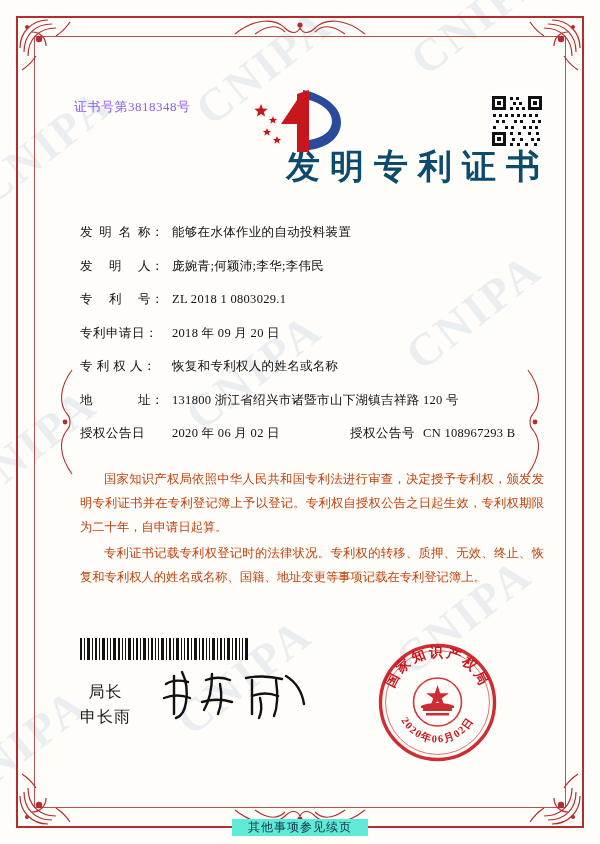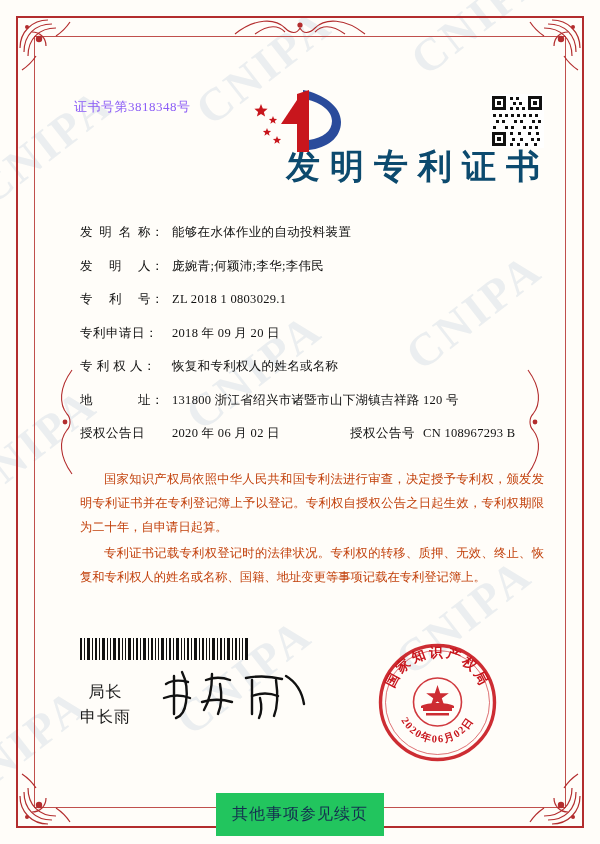--- a/index.html
+++ b/index.html
@@ -222,25 +222,25 @@
     font-family: "Liberation Serif", "DejaVu Serif", serif;
     font-size: 11.5px;
     color: #111;
   }
 
   .footer-note {
     position: absolute;
     left: 50%;
     bottom: 8px;
     transform: translateX(-50%);
-    background: #22c55e;
+    background: #5eead4;
     color: #14304f;
     font-family: "Liberation Serif", "DejaVu Serif", serif;
-    font-size: 16px;
-    padding: 11px 16px;
+    font-size: 12px;
+    padding: 0 16px;
     letter-spacing: 1px;
     z-index: 8;
   }
 </style>
 </head>
 <body>
 
 <div class="page">
 
   <div class="watermark-layer">

